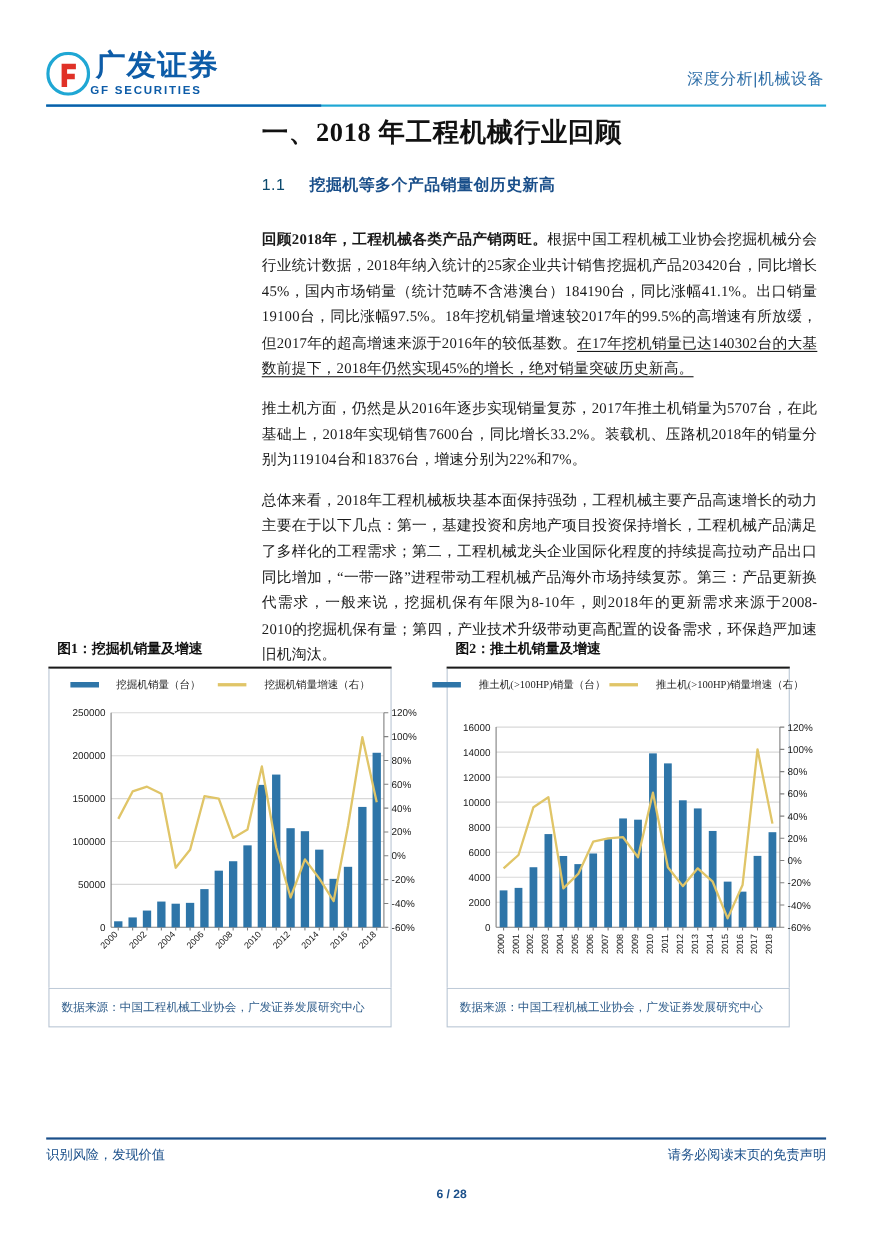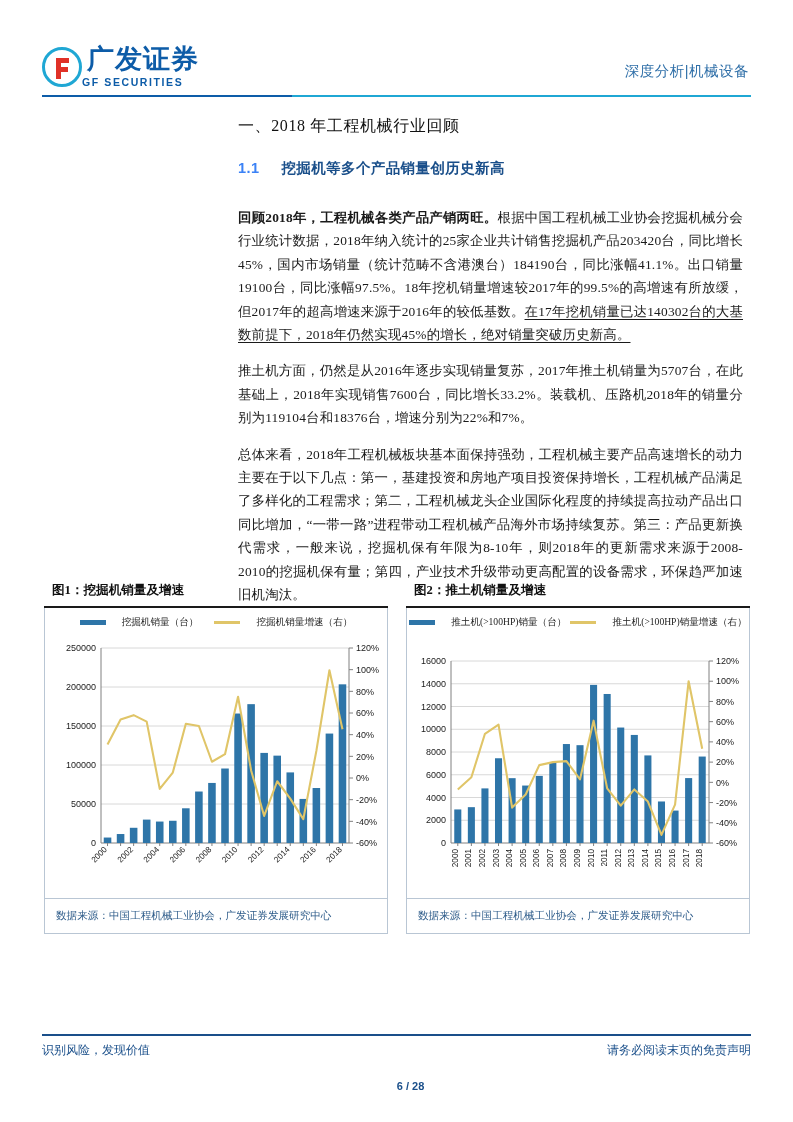--- a/index.html
+++ b/index.html
@@ -15,38 +15,38 @@
   .logo-cn{font-family:"Liberation Sans","DejaVu Sans",sans-serif;font-weight:bold;
     font-size:27px;color:#0d5ca8;letter-spacing:1px;margin-left:5px;line-height:1;}
   .logo-en{font-family:"Liberation Sans","DejaVu Sans",sans-serif;font-weight:bold;
     font-size:10.5px;color:#0d5ca8;letter-spacing:1.6px;margin-top:3px;}
   .hdr-right{position:absolute;right:44px;top:62px;font-family:"Liberation Sans","DejaVu Sans",sans-serif;
     font-size:14.5px;color:#2f6fa8;letter-spacing:.5px;}
   .hdr-rule{position:absolute;left:42px;top:95px;width:709px;height:2px;background:#1fa7d4;}
   .hdr-rule-dark{position:absolute;left:42px;top:95px;width:250px;height:2px;background:#0d5ca8;}
 
   
-  .h1{position:absolute;left:238px;top:116px;font-size:16px;font-weight:normal;color:#111;
+  .h1{position:absolute;left:238px;top:104px;font-size:24px;font-weight:bold;color:#111;
       font-family:"Liberation Serif","DejaVu Serif",serif;letter-spacing:.6px;}
-  .h2-num{font-family:"Liberation Sans","DejaVu Sans",sans-serif;color:#3b82f6;font-weight:bold;
+  .h2-num{font-family:"Liberation Sans","DejaVu Sans",sans-serif;color:#0c4a6e;font-weight:normal;
       font-size:14.5px;}
   .h2{position:absolute;left:238px;top:159px;font-size:14.5px;font-weight:bold;color:#1a4f8a;
       font-family:"Liberation Serif","DejaVu Serif",serif;letter-spacing:.4px;}
   .h2 .h2-txt{margin-left:18px;}
 
   
   .body{position:absolute;left:238px;top:206px;width:505px;}
   p.par{margin:0 0 13px 0;font-size:13.4px;line-height:23.4px;color:#1a1a1a;
      text-align:justify;text-justify:inter-ideograph;letter-spacing:.2px;
      font-family:"Liberation Serif","DejaVu Serif",serif;}
   p.par b{font-weight:bold;}
   .ul{text-decoration:underline;text-underline-offset:3px;}
 
   
-  .fig{position:absolute;top:578px;width:344px;}
+  .fig{position:absolute;top:578px;width:312px;}
   .fig.left{left:44px;}
   .fig.right{left:406px;}
   .fig-title{font-family:"Liberation Serif","DejaVu Serif",serif;font-weight:bold;font-size:12.6px;
      color:#111;padding:4px 0 7px 8px;}
   .fig-rule{height:1.5px;background:#1a1a1a;width:100%;}
   .fig-body{border-left:1px solid #b9c6d4;border-right:1px solid #b9c6d4;
      height:290px;position:relative;background:#fff;}
   .fig-src{border:1px solid #b9c6d4;border-top:1px solid #b9c6d4;height:34px;
      display:flex;align-items:center;padding-left:11px;
      font-family:"Liberation Serif","DejaVu Serif",serif;font-size:10.6px;color:#2e5c8a;}

